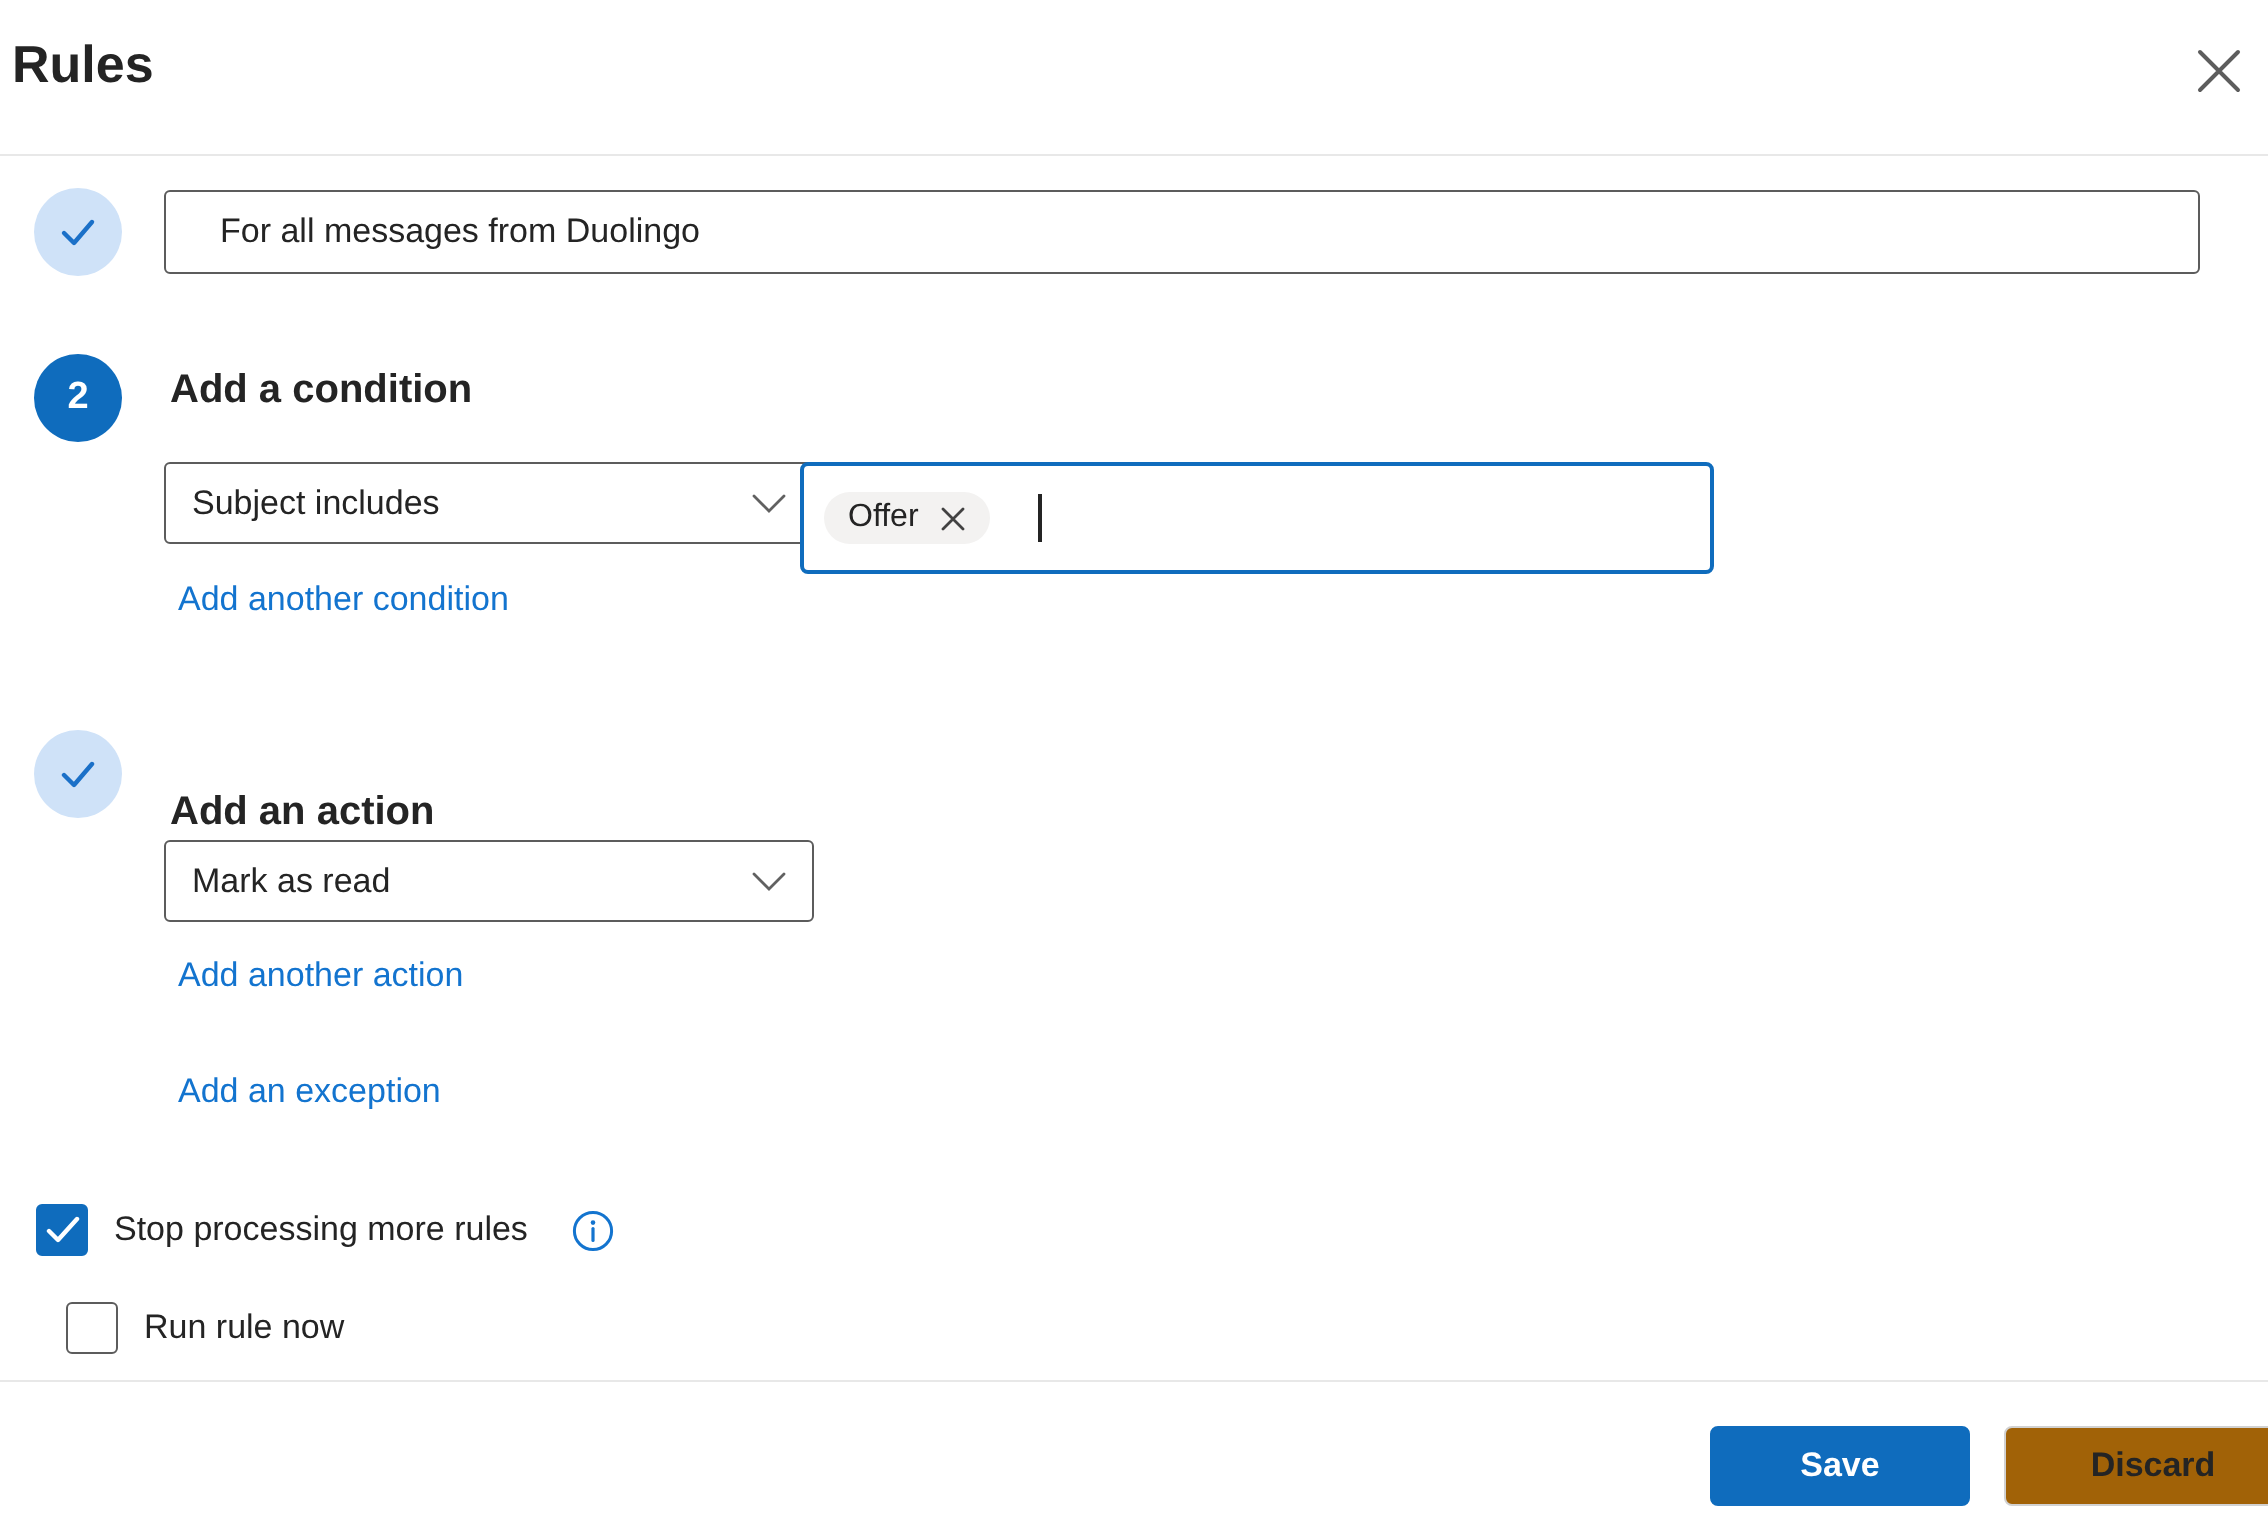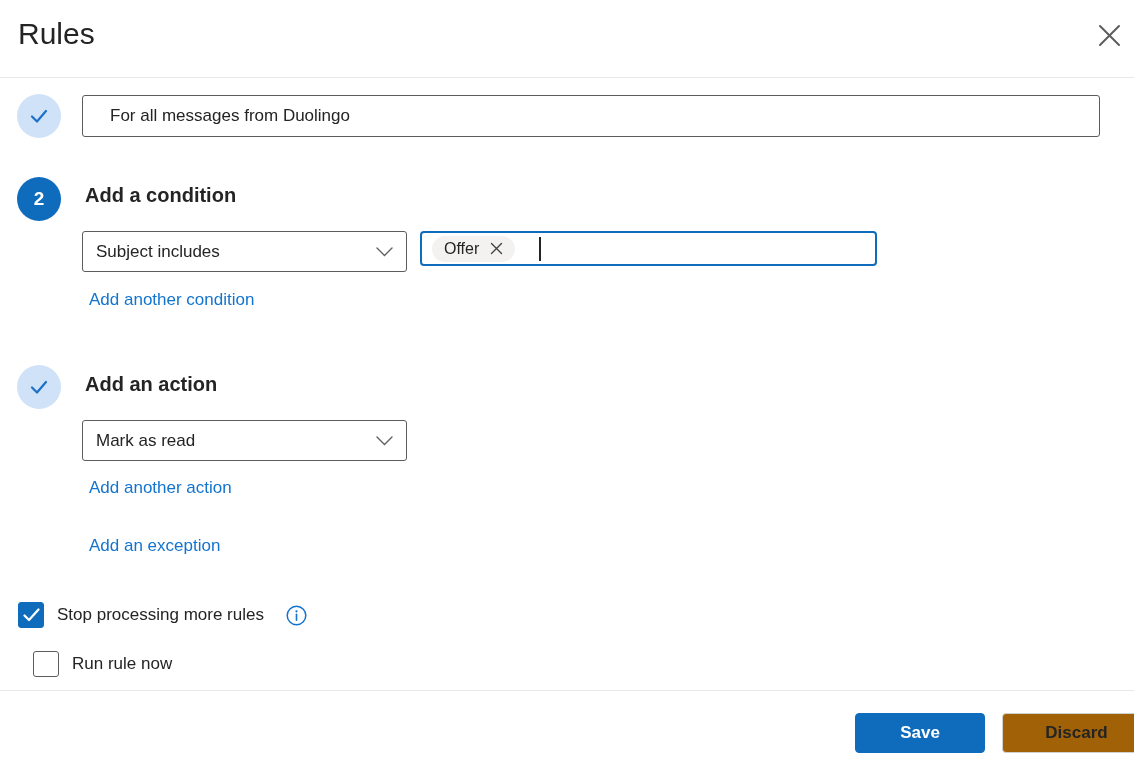--- a/index.html
+++ b/index.html
@@ -11,23 +11,23 @@
     width: 1134px;
     height: 763px;
     background: #ffffff;
     overflow: hidden;
     color: #242424;
   }
 
   
   .dialog-title {
     position: absolute;
-    left: 18px; top: 17px;
-    font-size: 30px;
-    font-weight: 400;
+    left: 6px; top: 17px;
+    font-size: 26px;
+    font-weight: 700;
     color: #242424;
   }
   .close-btn {
     position: absolute;
     right: 8px; top: 18px;
     width: 34px; height: 34px;
     border: none; background: transparent;
     display: flex; align-items: center; justify-content: center;
     cursor: pointer;
   }
@@ -66,22 +66,22 @@
     border-radius: 3px;
     background: #fff;
     display: flex; align-items: center; justify-content: space-between;
     padding: 0 13px;
     font-size: 17px;
     color: #242424;
     cursor: pointer;
   }
   .chip-input {
     position: absolute;
-    left: 420px; top: 231px;
-    width: 457px; height: 35px;
+    left: 400px; top: 231px;
+    width: 457px; height: 56px;
     border: 2px solid #0f6cbd;
     border-radius: 4px;
     background: #fff;
     display: flex; align-items: center;
     padding: 0 8px;
   }
   .chip {
     display: inline-flex; align-items: center;
     gap: 11px;
     height: 26px;
@@ -216,21 +216,21 @@
     <span class="caret"></span>
   </div>
 
   <a class="link" style="top:290px;">Add another condition</a>
 
   <div class="step-circle done" style="left:17px; top:365px;">
     <svg width="22" height="22" viewBox="0 0 22 22">
       <path d="M4 11.5 L9 16.5 L18 6" stroke="#1b70c8" stroke-width="2.2" fill="none" stroke-linecap="round" stroke-linejoin="round"></path>
     </svg>
   </div>
-  <div class="section-heading" style="top:373px;text-align:center;">Add an action</div>
+  <div class="section-heading" style="top:395px;text-align:center;">Add an action</div>
 
   <div class="select-box" style="left:82px; top:420px;">
     <span>Mark as read</span>
     <svg width="17" height="10" viewBox="0 0 17 10">
       <path d="M1 1 L8.5 8.5 L16 1" stroke="#616161" stroke-width="1.4" fill="none" stroke-linecap="round"></path>
     </svg>
   </div>
 
   <a class="link" style="top:478px;">Add another action</a>
 

